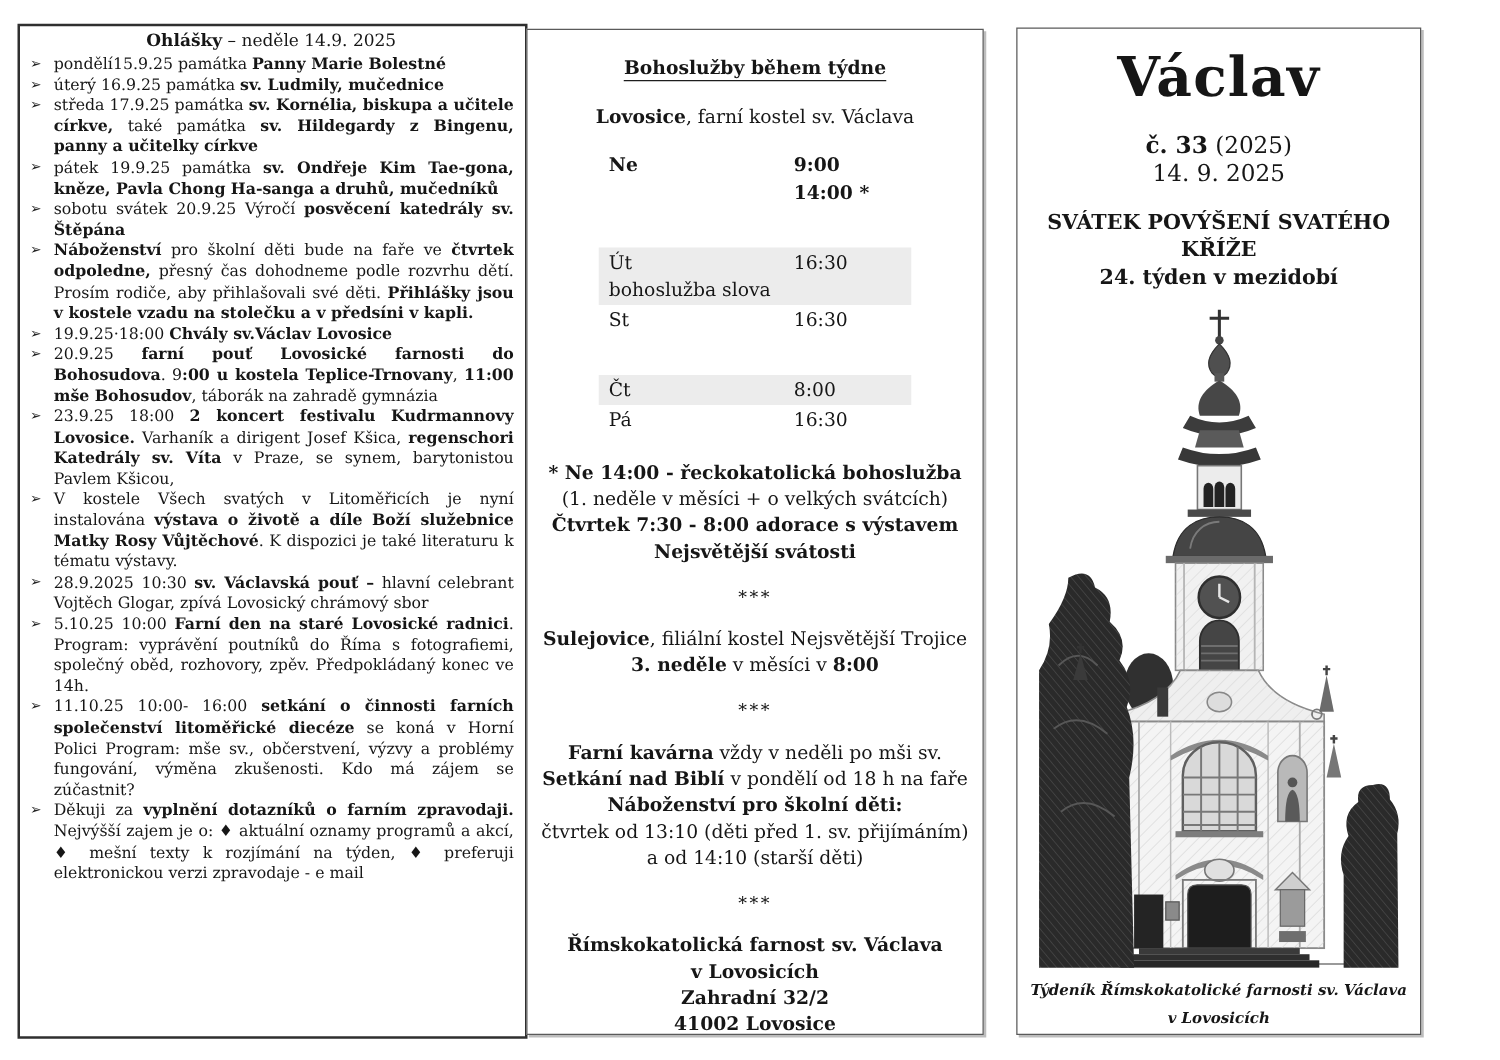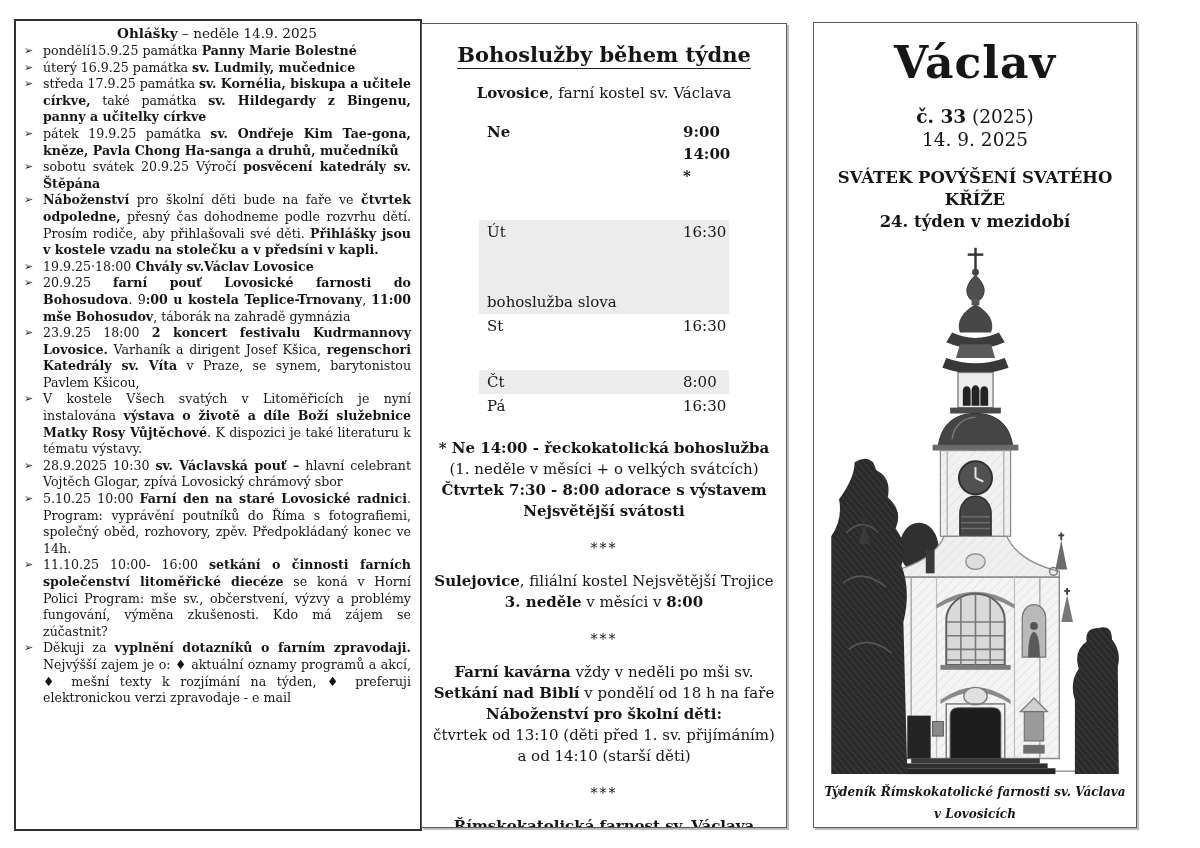--- a/index.html
+++ b/index.html
@@ -19,27 +19,27 @@
   li.ann-item{position:relative;padding-left:20px;text-align:justify;}
   .bullet{position:absolute;left:1px;top:0;font-size:11px;font-family:"DejaVu Sans",sans-serif;color:#222;}
   .b{font-weight:bold;}
 
   #middle-panel{
     left:421px;top:23px;width:366px;height:805px;
     border:1.5px solid #5a5a5a;box-shadow:2px 2px 0 #bdbdbd;
     padding:16px 8px 8px 8px;text-align:center;overflow:hidden;
     font-size:15px;line-height:21px;
   }
-  .m-head{font-weight:bold;font-size:21px;margin:4px 0 18px;}
+  .m-head{font-weight:bold;font-size:15px;margin:4px 0 18px;}
   .m-head .u{border-bottom:1.8px solid #1d1d1d;padding-bottom:1px;}
   .m-line{margin:0;}
   .mt14{} .mt20{margin-top:20px;} .mt8{margin-top:8px;}
   .m-sep{margin:16px 0 12px;font-size:14px;letter-spacing:2px;}
   .m-table{width:250px;margin:16px auto 20px;text-align:left;}
-  .t-row{display:grid;grid-template-columns:148px 1fr;line-height:22px;padding:1px 0 1px 8px;gap:48px;}
+  .t-row{display:grid;grid-template-columns:148px 1fr;line-height:22px;padding:1px 0 1px 8px;}
   .t-row.shaded{background:#ececec;margin-top:32px;}
   .t-sub{grid-column:1/3;}
   .addr-line{font-weight:bold;}
   .contact-line{line-height:20px;}
 
   #right-panel{
     left:813px;top:22px;width:324px;height:806px;
     border:1.5px solid #5a5a5a;box-shadow:2px 2px 0 #bdbdbd;
     text-align:center;overflow:hidden;padding:6px 6px;
   }

